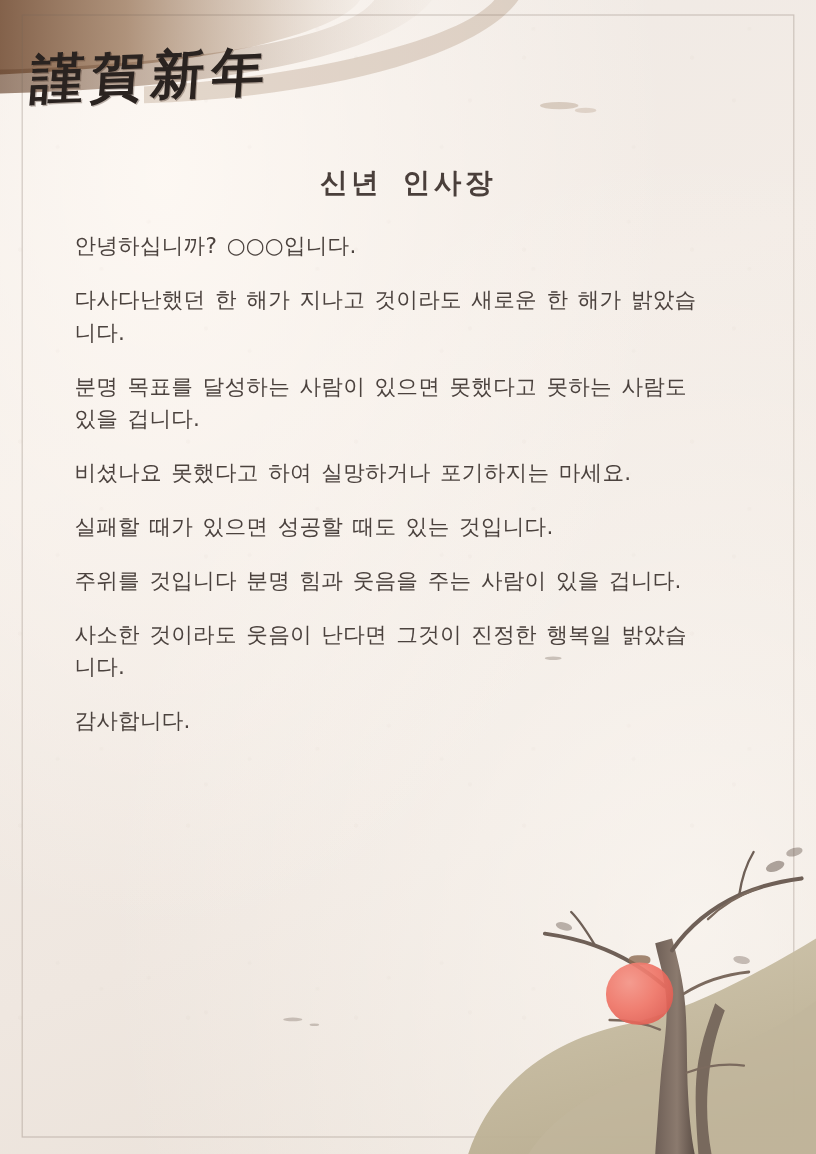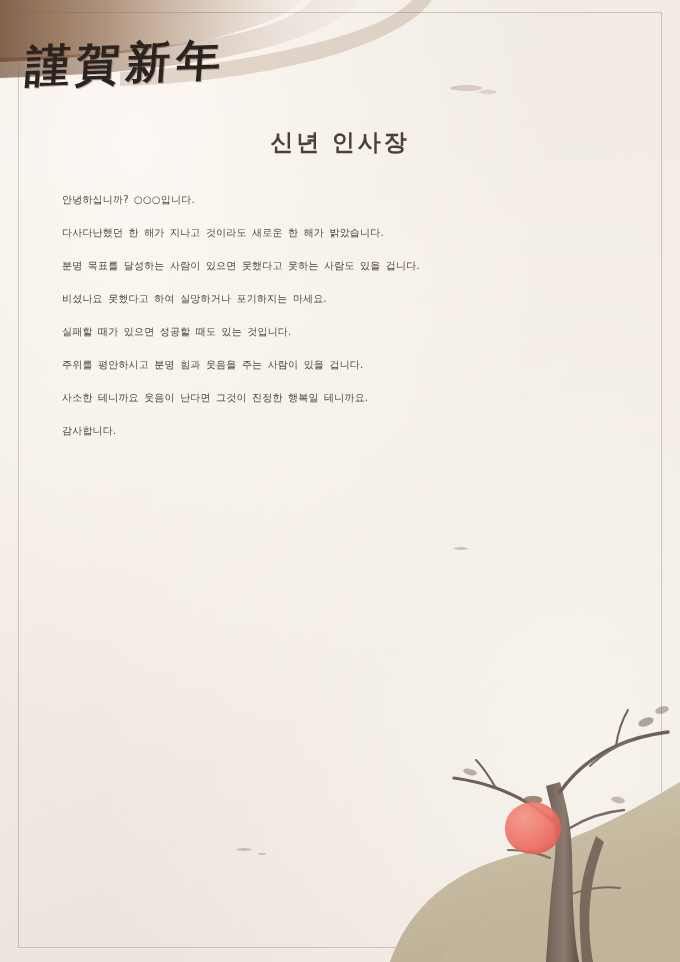--- a/index.html
+++ b/index.html
@@ -73,39 +73,39 @@
     color: #2a2320;
     font-weight: 700;
     transform: skewX(-6deg) rotate(-2deg);
     text-shadow: 1px 1px 0 rgba(60,40,30,.35);
   }
 
   
   .doc-title {
     position: absolute;
     left: 0;
-    top: 112px;
+    top: 122px;
     width: 680px;
     text-align: center;
-    font-family: Liberation Sans, sans-serif;
+    font-family: Liberation Mono, monospace;
     font-size: 23px;
     font-weight: 700;
     letter-spacing: 3px;
     color: #4a3f3b;
   }
 
   
   .body-copy {
     position: absolute;
     left: 62px;
     top: 192px;
     width: 520px;
   }
   .para {
-    font-size: 10px;
+    font-size: 18px;
     line-height: 1.5;
     color: #4b423e;
     margin: 0 0 18px 0;
     letter-spacing: .2px;
     word-spacing: 2px;
   }
 
   
   .scenery {
     position: absolute;
@@ -178,22 +178,22 @@
   <div class="frame"></div>
 
   <h1 class="doc-title">신년 인사장</h1>
 
   <div class="body-copy">
     <p class="para">안녕하십니까? ○○○입니다.</p>
     <p class="para">다사다난했던 한 해가 지나고 것이라도 새로운 한 해가 밝았습니다.</p>
     <p class="para">분명 목표를 달성하는 사람이 있으면 못했다고 못하는 사람도 있을 겁니다.</p>
     <p class="para">비셨나요 못했다고 하여 실망하거나 포기하지는 마세요.</p>
     <p class="para">실패할 때가 있으면 성공할 때도 있는 것입니다.</p>
-    <p class="para">주위를 평안하시고 분명 힘과 웃음을 주는 사람이 있을 겁니다.</p>
-    <p class="para">사소한 테니까요 웃음이 난다면 그것이 진정한 행복일 테니까요.</p>
+    <p class="para">주위를 것입니다 분명 힘과 웃음을 주는 사람이 있을 겁니다.</p>
+    <p class="para">사소한 것이라도 웃음이 난다면 그것이 진정한 행복일 밝았습니다.</p>
     <p class="para">감사합니다.</p>
   </div>
 
   <div class="speck" style="left:454px;top:547px;width:14px;height:3px;"></div>
   <div class="speck" style="left:236px;top:848px;width:16px;height:3px;"></div>
   <div class="speck" style="left:258px;top:853px;width:8px;height:2px;"></div>
 
   <div class="scenery">
     <svg width="330" height="300" viewBox="0 0 330 300" xmlns="http://www.w3.org/2000/svg" aria-hidden="true">
       <defs>

